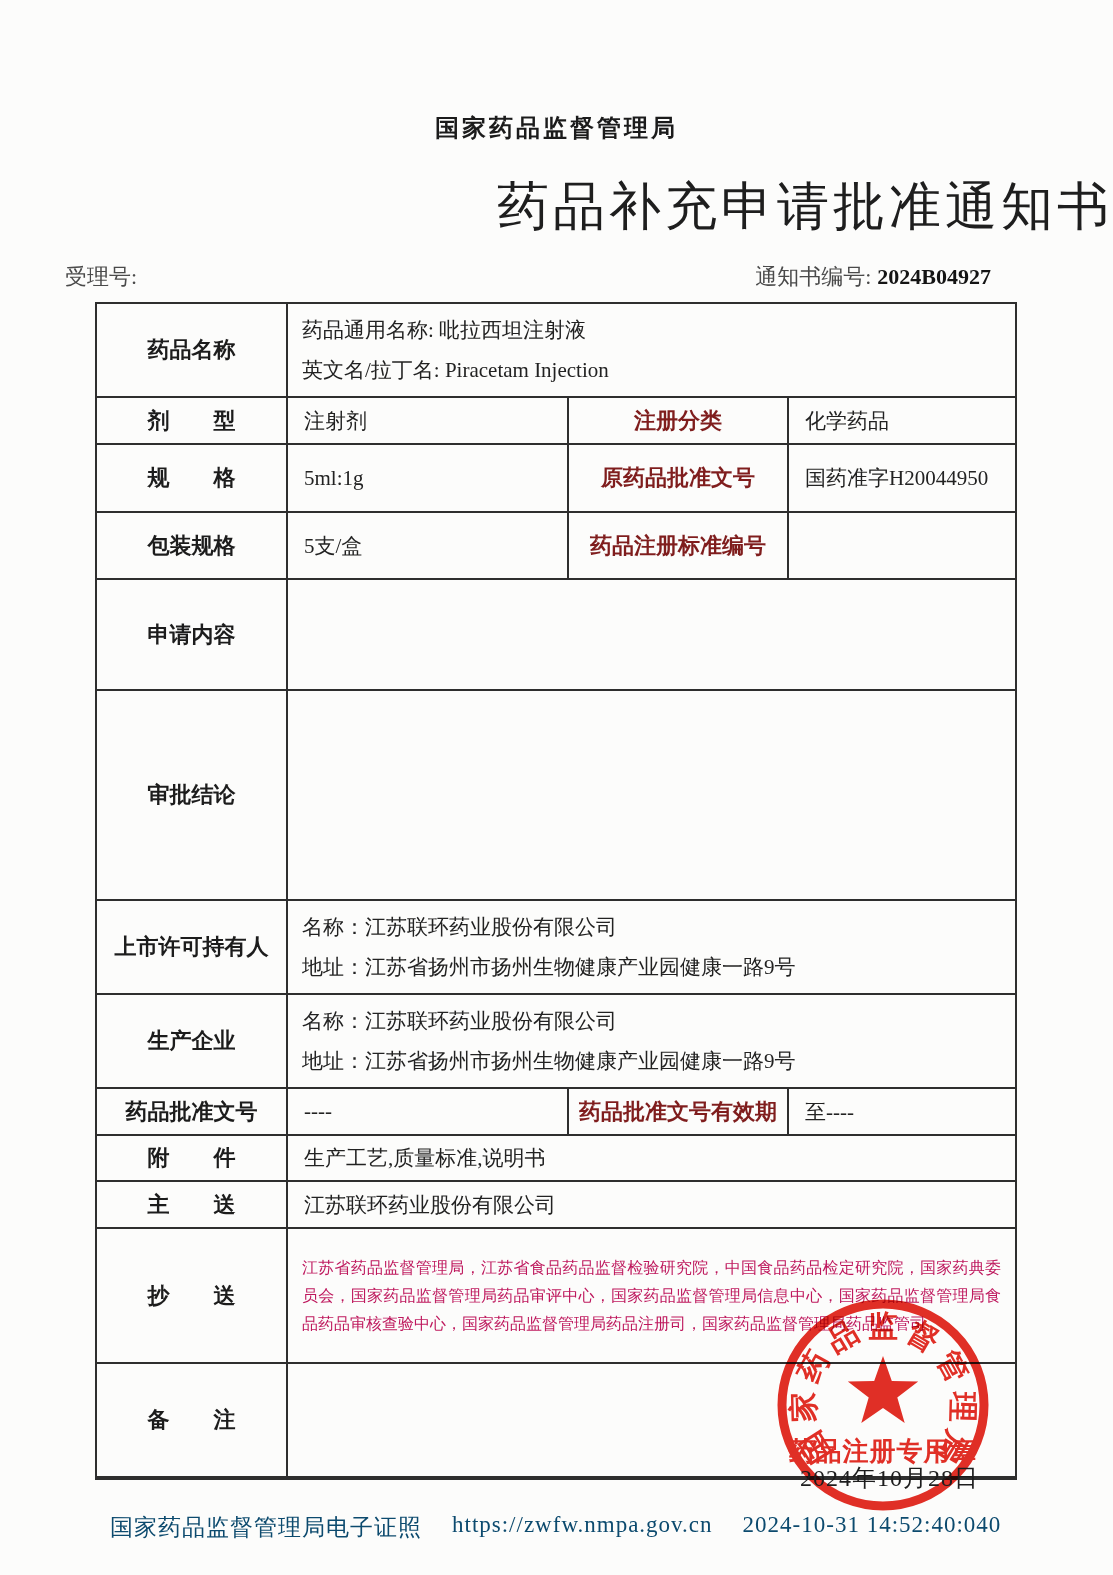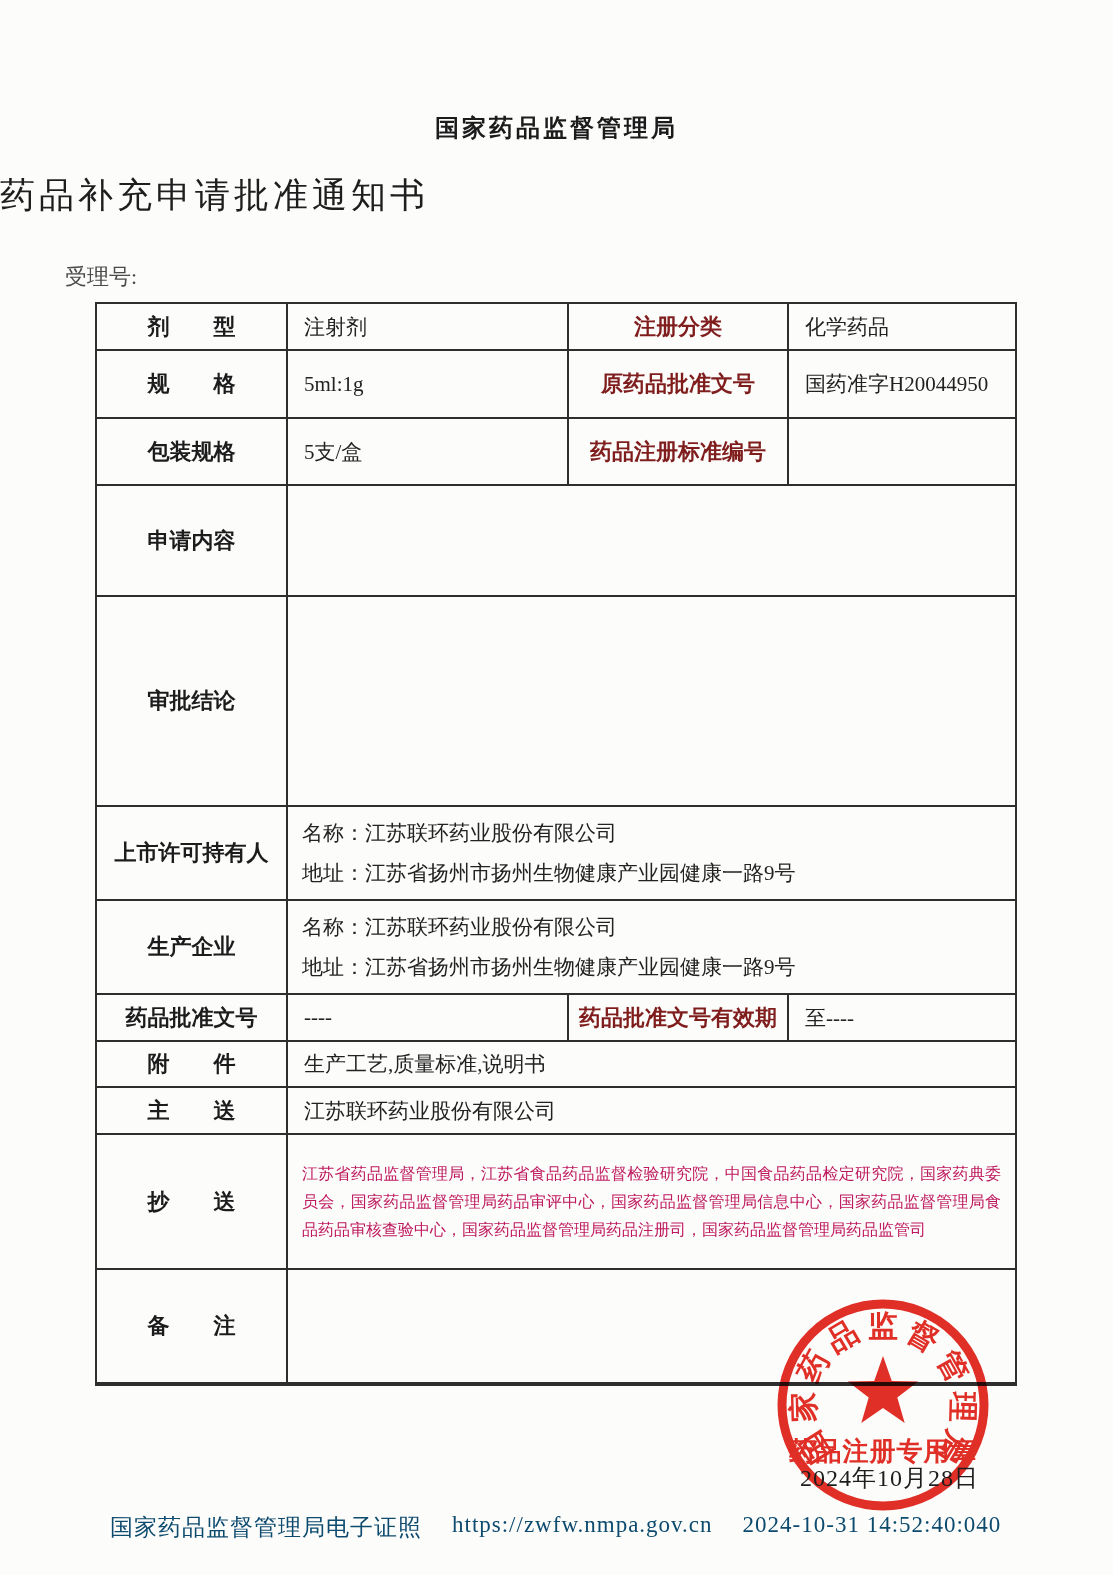--- a/index.html
+++ b/index.html
@@ -15,22 +15,22 @@
 
   
   .agency{
     position:absolute;top:112px;left:0;width:100%;
     text-align:center;
     font-family:"Liberation Sans","DejaVu Sans",sans-serif;
     font-weight:bold;font-size:24px;letter-spacing:3px;color:#1b1b1b;
   }
   .doc-title{
     position:absolute;top:172px;left:0;width:100%;
-    text-align:left;
-    font-size:35px;letter-spacing:4px;color:#1e1e1e;
+    text-align:right;
+    font-size:52px;letter-spacing:4px;color:#1e1e1e;
   }
   .meta{
     position:absolute;top:262px;left:65px;right:122px;
     display:flex;justify-content:space-between;align-items:flex-end;
     font-size:22px;color:#4a4a4a;
   }
   .meta .num{font-weight:bold;color:#141414;margin-left:6px;}
 
   
   table.doc{
@@ -86,31 +86,41 @@
 </head>
 <body>
 
 <div class="page">
 
   <div class="agency">国家药品监督管理局</div>
   <div class="doc-title">药品补充申请批准通知书</div>
 
   <div class="meta">
     <span>受理号:</span>
+    <span>
+      <span>通知书编号:</span><span class="num">2024B04927</span>
+    </span>
   </div>
 
   <table class="doc">
     <colgroup>
         <col style="width:191px">
         <col style="width:281px">
         <col style="width:220px">
         <col style="width:228px">
       </colgroup>
 
     <tbody>
+        <tr style="height:88px">
+      <td class="lbl">药品名称</td>
+      <td class="multiline" colspan="3">
+        <div class="line">药品通用名称: 吡拉西坦注射液</div>
+        <div class="line">英文名/拉丁名: Piracetam Injection</div>
+      </td>
+    </tr>
 
     <tr style="height:47px">
       <td class="lbl">剂　　型</td>
       <td class="val">注射剂</td>
       <td class="hdr">注册分类</td>
       <td class="val">化学药品</td>
     </tr>
 
     <tr style="height:68px">
       <td class="lbl">规　　格</td>

